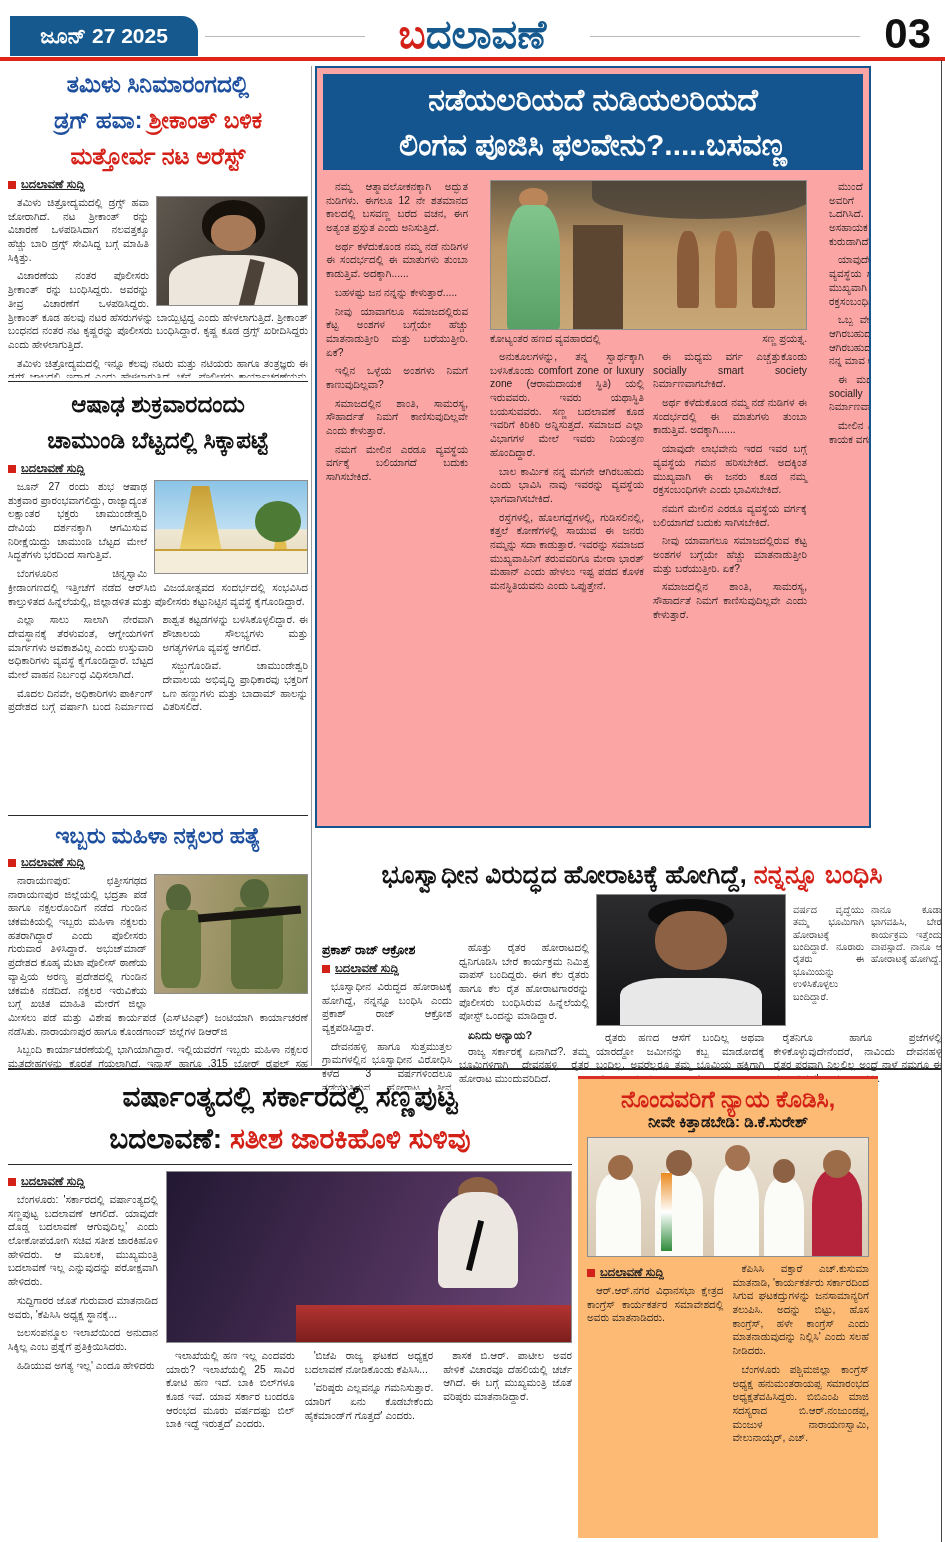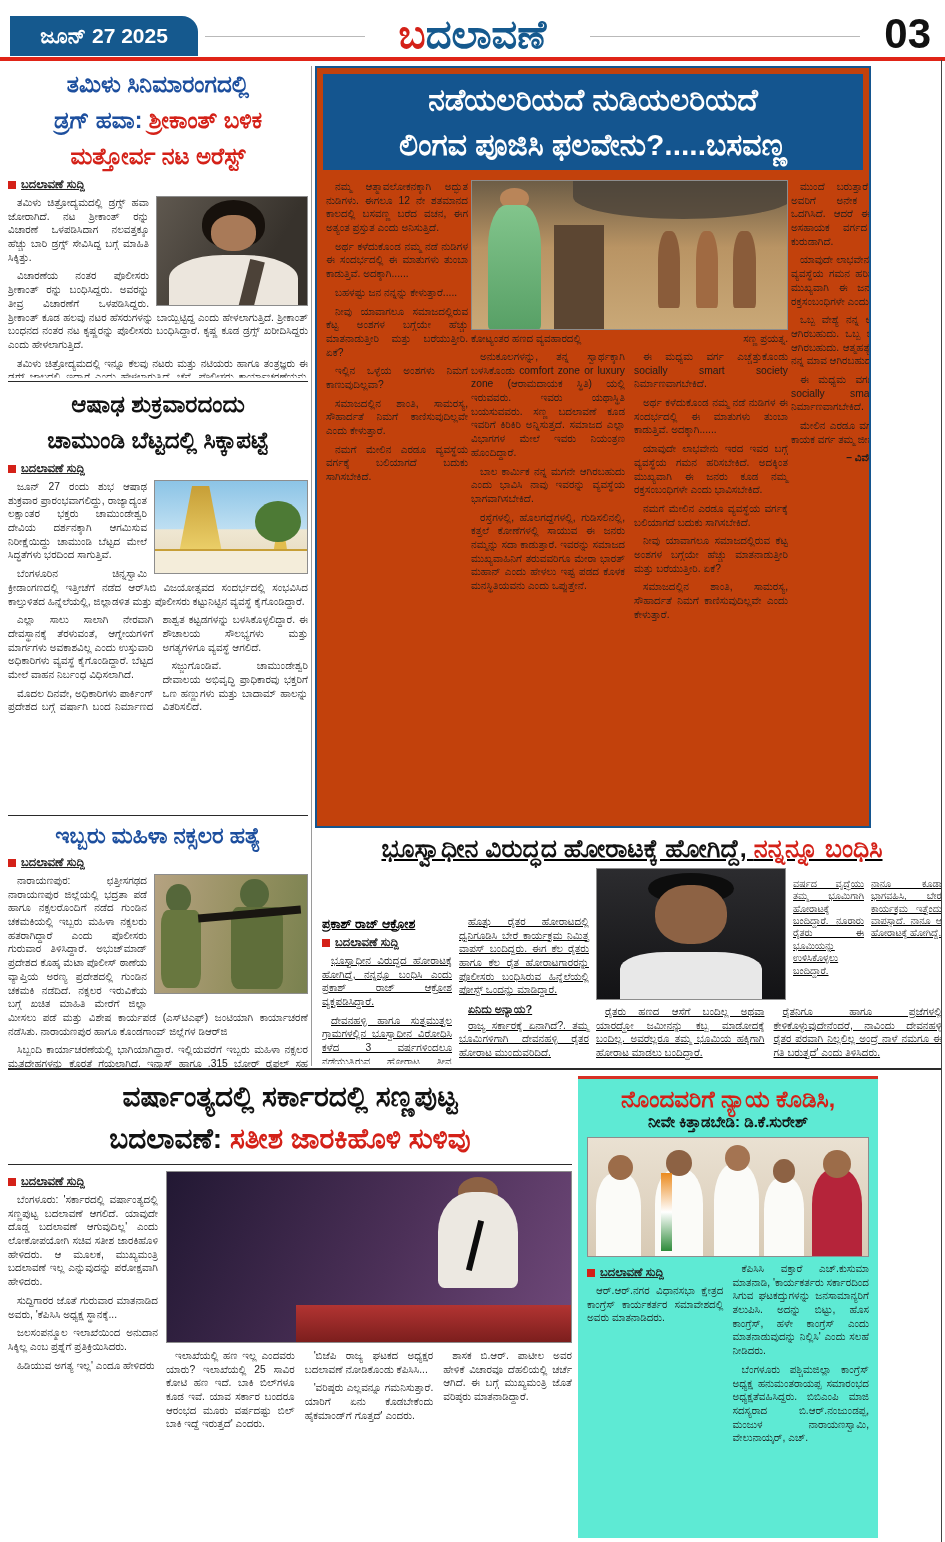--- a/index.html
+++ b/index.html
@@ -71,46 +71,46 @@
   .crowd .p3{left:45%;top:22%;width:16%;height:78%;}
   .crowd .p4{left:63%;top:34%;width:14%;height:66%;}
   .crowd .h1{left:7%;top:14%;width:9%;height:22%;background:#9c6c49;border-radius:50%;}
   .crowd .h2{left:28%;top:10%;width:9%;height:22%;background:#8d6244;border-radius:50%;}
   .crowd .h3{left:49%;top:6%;width:9%;height:22%;background:#a47452;border-radius:50%;}
   .crowd .h4{left:66%;top:18%;width:8%;height:20%;background:#8d6244;border-radius:50%;}
   .crowd .sc{left:26%;top:30%;width:4%;height:66%;background:linear-gradient(#eb8a1e,#ffffff,#2e8b3a);}
   .crowd .wm{right:2%;top:26%;width:18%;height:74%;background:#b5243a;border-radius:40% 40% 0 0;}
   .crowd .wh{right:6%;top:10%;width:10%;height:24%;background:#9c6c49;border-radius:50%;}
   
-  .main-box{position:absolute;left:315px;top:66px;width:556px;height:762px;background:#c2410c;border:2px solid #14558f;box-sizing:border-box;}
+  .main-box{position:absolute;left:315px;top:66px;width:556px;height:762px;background:#fca5a5;border:2px solid #14558f;box-sizing:border-box;}
   .main-head{margin:6px;background:#14558f;color:#fff;text-align:center;font-weight:bold;font-size:30px;line-height:45px;padding:3px 0;}
-  .main-body{display:flex;gap:3px;padding:4px 9px;}
+  .main-body{display:flex;gap:22px;padding:4px 9px;}
   .mcol{width:142px;flex:0 0 auto;}
   .mmid{width:317px;flex:0 0 auto;}
   .mcap{display:flex;justify-content:space-between;font-size:10.3px;margin:3px 0 5px;color:#1c1c1c;}
   .sig{font-weight:bold;text-align:right;margin-top:4px;}
   
-  .pk{position:absolute;left:322px;top:834px;width:620px;height:230px;overflow:hidden;text-decoration:underline;}
+  .pk{position:absolute;left:322px;top:860px;width:620px;height:230px;overflow:hidden;}
   .pk-head{font-size:25px;font-weight:bold;text-align:center;white-space:nowrap;margin-bottom:4px;}
   .pk-row{display:flex;gap:7px;}
   .pk-sub{font-weight:bold;font-size:12.5px;margin:2px 0 2px;}
   .pk-c1,.pk-c2{width:130px;flex:0 0 auto;margin-top:47px;}
   .pk-right{flex:1;}
   .pk-top{display:flex;gap:7px;}
   .pk-nc{flex:1;font-size:9.6px;line-height:1.3;text-align:justify;color:#1c1c1c;}
   .pk-bot{margin-top:5px;}
   .qsub{font-weight:bold;font-size:11px;margin:3px 0 2px;text-indent:9px;}
   
   .st{position:absolute;left:8px;top:1076px;width:564px;height:462px;overflow:hidden;}
   .st-head{font-size:28px;line-height:42px;font-weight:bold;text-align:center;}
   .st-row{display:flex;gap:8px;margin-top:6px;}
   .st-c1{width:150px;flex:0 0 auto;}
   .st-right{flex:1;}
   
-  .su{position:absolute;left:578px;top:1076px;width:300px;height:462px;background:#5eead4;border-top:3px solid #d83025;box-sizing:border-box;padding:7px 9px;overflow:hidden;}
+  .su{position:absolute;left:578px;top:1076px;width:300px;height:462px;background:#fdba74;border-top:3px solid #d83025;box-sizing:border-box;padding:7px 9px;overflow:hidden;}
   .su-h1{font-size:23px;font-weight:bold;text-align:center;white-space:nowrap;}
   .su-h2{font-size:15px;font-weight:bold;text-align:center;white-space:nowrap;margin-bottom:6px;}
   .su-row{display:flex;gap:9px;margin-top:5px;}
   .su-col{flex:1;}
   
   .leftcol{position:absolute;left:8px;top:66px;width:300px;}
   .artA{height:312px;overflow:hidden;}
   .artB{height:426px;overflow:hidden;margin-top:4px;}
   .artC{height:248px;overflow:hidden;margin-top:4px;}
   .hlA{font-size:23px;line-height:36px;}

